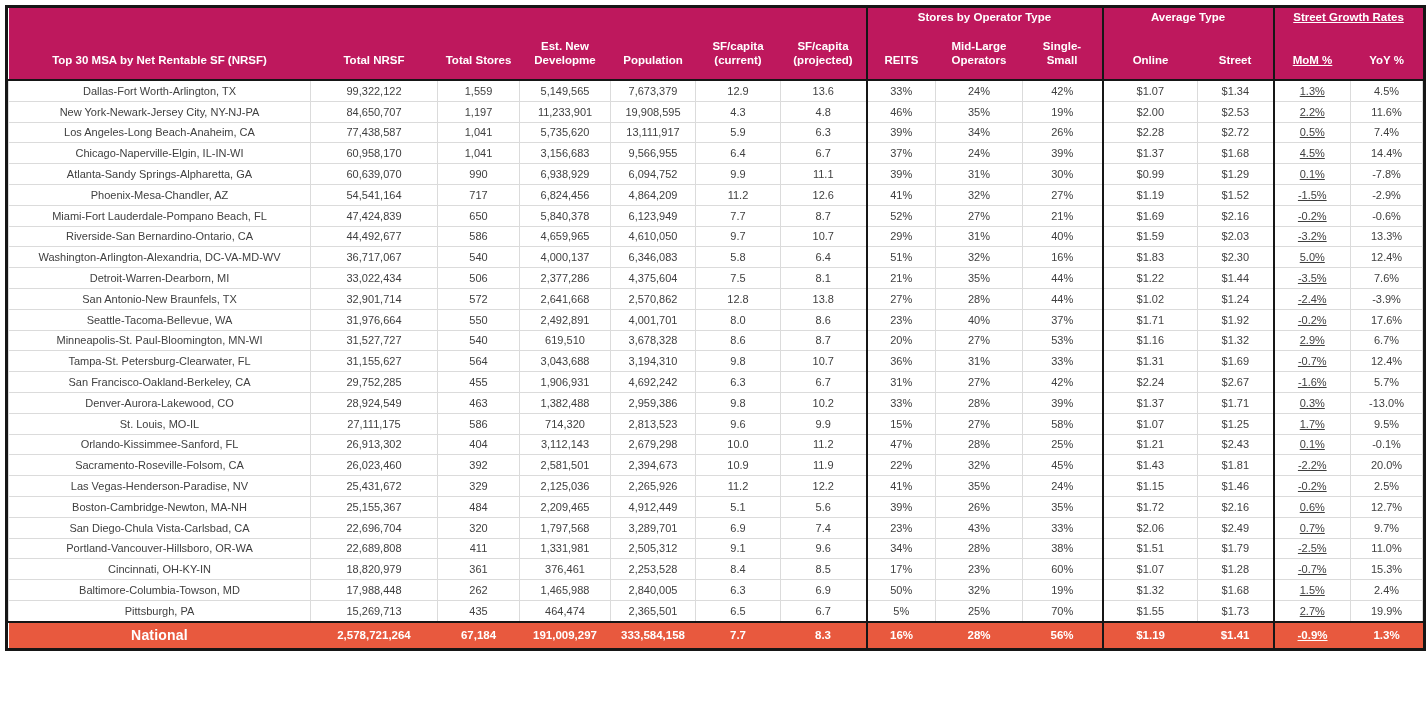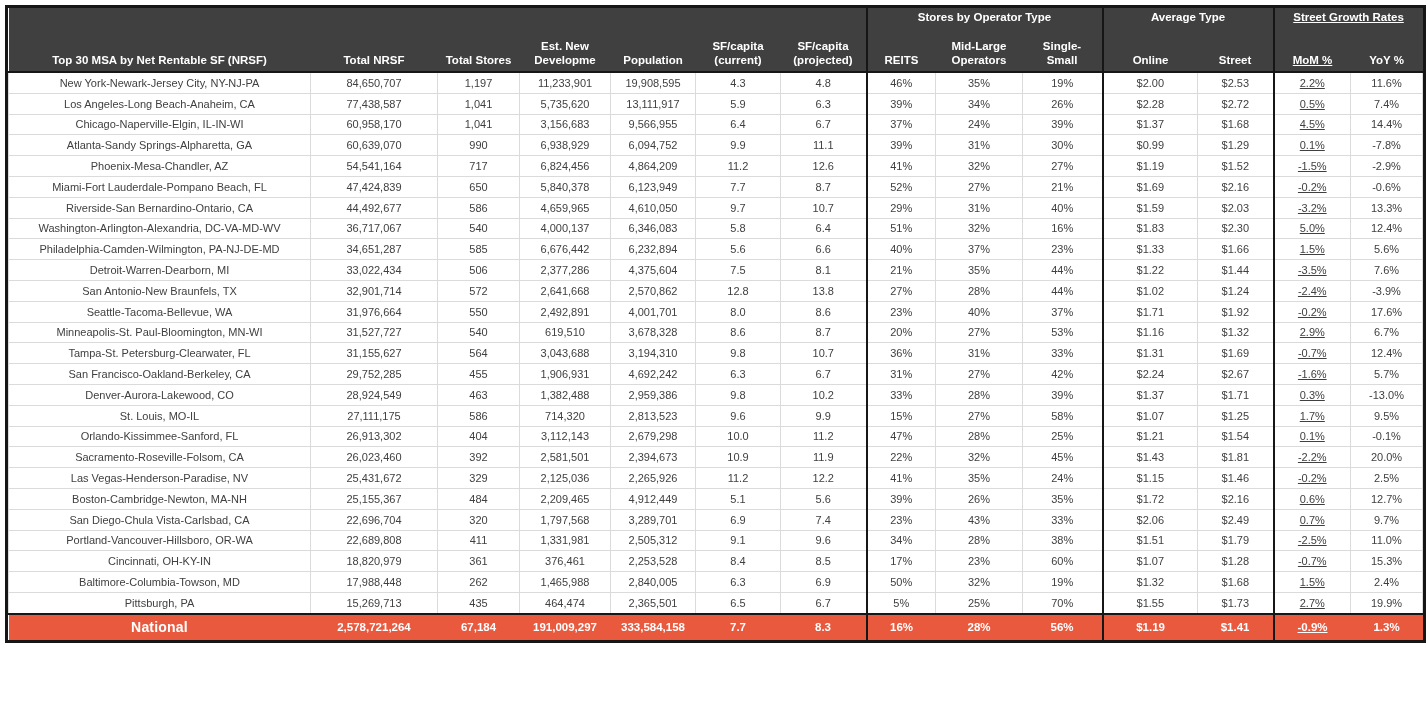--- a/index.html
+++ b/index.html
@@ -12,29 +12,29 @@
     position:absolute;left:5px;top:5px;
     border:3px solid #161616;
     background:#fff;
   }
   table{
     border-collapse:collapse;table-layout:fixed;
     width:1414px;
   }
   
   thead th{
-    background:#404040;color:#ffffff;font-weight:bold;
+    background:#be185d;color:#ffffff;font-weight:bold;
     font-size:11.5px;line-height:13.5px;
     padding:1px 3px;text-align:center;vertical-align:bottom;
     white-space:pre-line;border:none;
   }
   thead tr.group-row th{
     vertical-align:top;height:20px;font-size:11.5px;padding-top:3px;
   }
-  thead tr.col-row th{height:34px;padding-bottom:4px;}
+  thead tr.col-row th{height:34px;padding-bottom:12px;}
   thead{border-bottom:2px solid #161616;}
   
   tbody td{
     font-size:11px;color:#404040;text-align:center;
     height:19.8px;padding:0 3px;
     border:1px solid #DBDBDB;
     overflow:hidden;white-space:nowrap;
     background:#ffffff;
   }
   
@@ -95,20 +95,36 @@
         <th class="col-10">Single-
 Small</th>
         <th class="col-11">Online</th>
         <th class="col-12">Street</th>
         <th class="col-13">MoM %</th>
         <th class="col-14">YoY %</th>
       </tr>
     </thead>
     <tbody>
         <tr>
+          <td class="col-1 msa-cell">Dallas-Fort Worth-Arlington, TX</td>
+          <td class="col-2">99,322,122</td>
+          <td class="col-3">1,559</td>
+          <td class="col-4">5,149,565</td>
+          <td class="col-5">7,673,379</td>
+          <td class="col-6">12.9</td>
+          <td class="col-7">13.6</td>
+          <td class="col-8">33%</td>
+          <td class="col-9">24%</td>
+          <td class="col-10">42%</td>
+          <td class="col-11">$1.07</td>
+          <td class="col-12">$1.34</td>
+          <td class="col-13">1.3%</td>
+          <td class="col-14">4.5%</td>
+        </tr>
+        <tr>
           <td class="col-1 msa-cell">New York-Newark-Jersey City, NY-NJ-PA</td>
           <td class="col-2">84,650,707</td>
           <td class="col-3">1,197</td>
           <td class="col-4">11,233,901</td>
           <td class="col-5">19,908,595</td>
           <td class="col-6">4.3</td>
           <td class="col-7">4.8</td>
           <td class="col-8">46%</td>
           <td class="col-9">35%</td>
           <td class="col-10">19%</td>
@@ -223,36 +239,20 @@
           <td class="col-7">6.4</td>
           <td class="col-8">51%</td>
           <td class="col-9">32%</td>
           <td class="col-10">16%</td>
           <td class="col-11">$1.83</td>
           <td class="col-12">$2.30</td>
           <td class="col-13">5.0%</td>
           <td class="col-14">12.4%</td>
         </tr>
         <tr>
-          <td class="col-1 msa-cell">Philadelphia-Camden-Wilmington, PA-NJ-DE-MD</td>
-          <td class="col-2">34,651,287</td>
-          <td class="col-3">585</td>
-          <td class="col-4">6,676,442</td>
-          <td class="col-5">6,232,894</td>
-          <td class="col-6">5.6</td>
-          <td class="col-7">6.6</td>
-          <td class="col-8">40%</td>
-          <td class="col-9">37%</td>
-          <td class="col-10">23%</td>
-          <td class="col-11">$1.33</td>
-          <td class="col-12">$1.66</td>
-          <td class="col-13">1.5%</td>
-          <td class="col-14">5.6%</td>
-        </tr>
-        <tr>
           <td class="col-1 msa-cell">Detroit-Warren-Dearborn, MI</td>
           <td class="col-2">33,022,434</td>
           <td class="col-3">506</td>
           <td class="col-4">2,377,286</td>
           <td class="col-5">4,375,604</td>
           <td class="col-6">7.5</td>
           <td class="col-7">8.1</td>
           <td class="col-8">21%</td>
           <td class="col-9">35%</td>
           <td class="col-10">44%</td>
@@ -378,21 +378,21 @@
           <td class="col-2">26,913,302</td>
           <td class="col-3">404</td>
           <td class="col-4">3,112,143</td>
           <td class="col-5">2,679,298</td>
           <td class="col-6">10.0</td>
           <td class="col-7">11.2</td>
           <td class="col-8">47%</td>
           <td class="col-9">28%</td>
           <td class="col-10">25%</td>
           <td class="col-11">$1.21</td>
-          <td class="col-12">$1.54</td>
+          <td class="col-12">$2.43</td>
           <td class="col-13">0.1%</td>
           <td class="col-14">-0.1%</td>
         </tr>
         <tr>
           <td class="col-1 msa-cell">Sacramento-Roseville-Folsom, CA</td>
           <td class="col-2">26,023,460</td>
           <td class="col-3">392</td>
           <td class="col-4">2,581,501</td>
           <td class="col-5">2,394,673</td>
           <td class="col-6">10.9</td>

